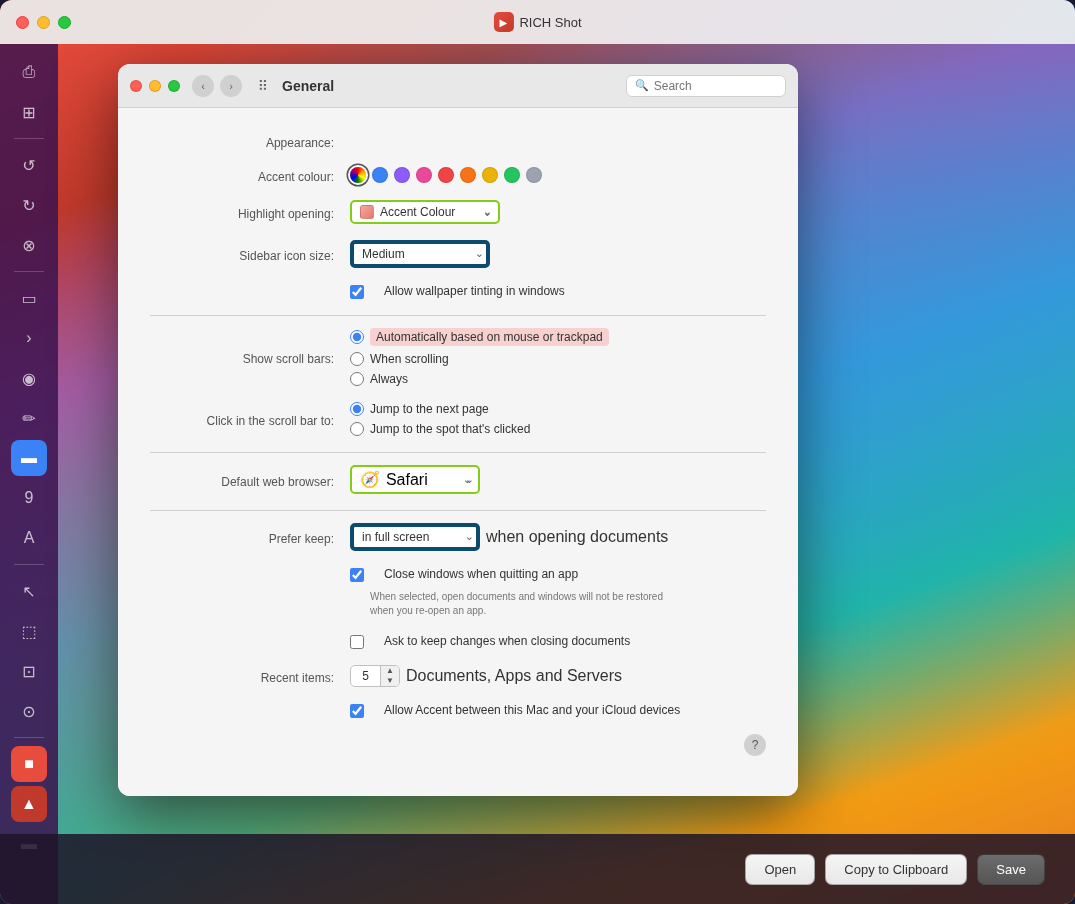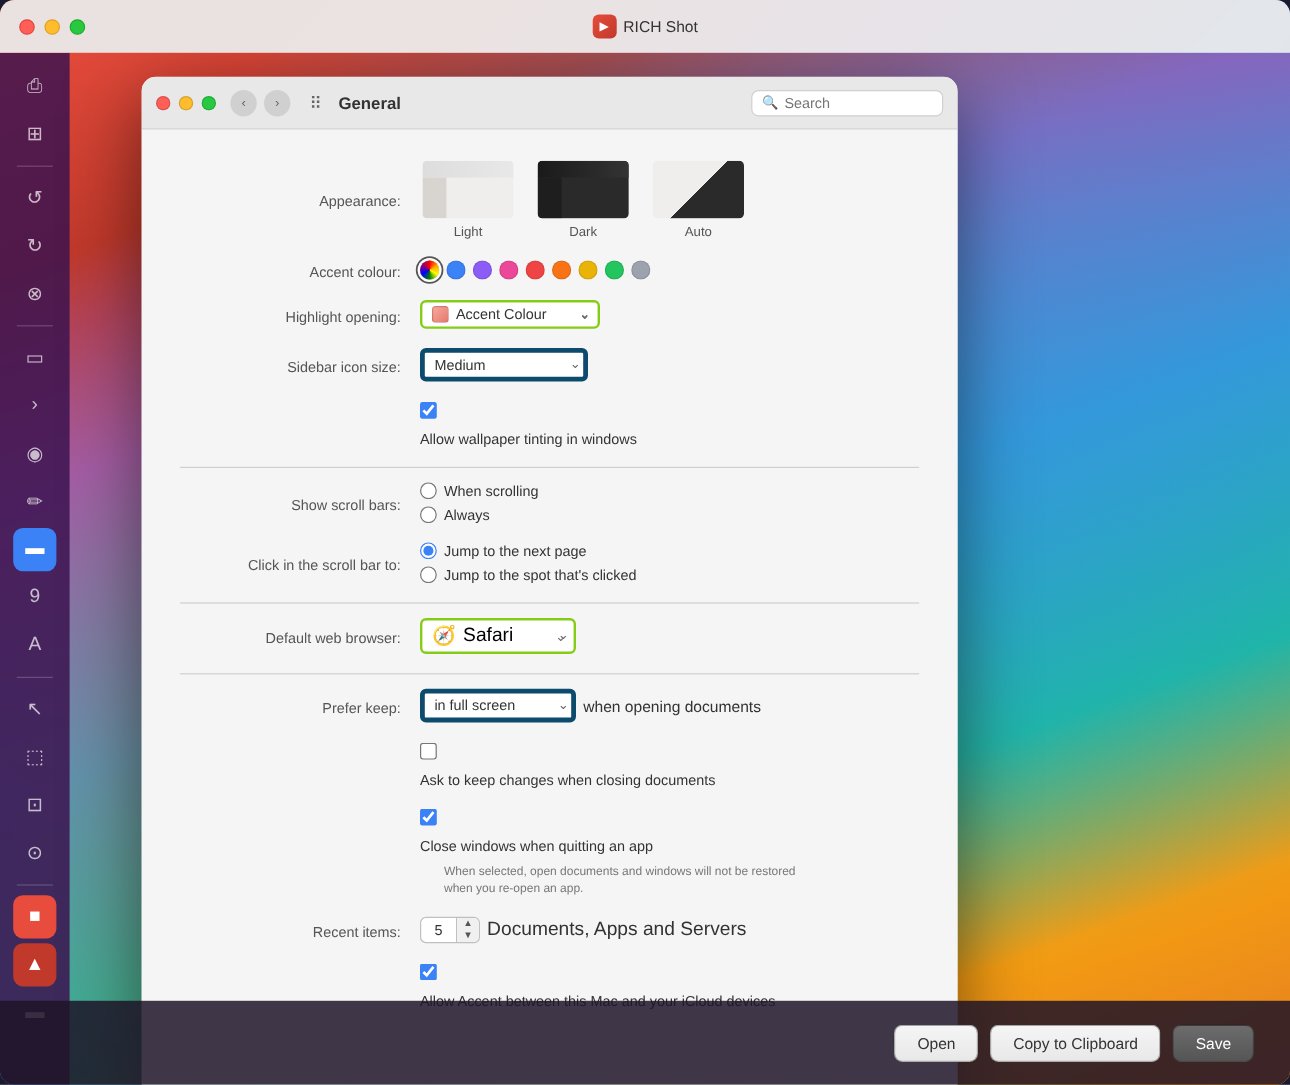--- a/index.html
+++ b/index.html
@@ -392,25 +392,24 @@
       position: absolute;
       right: 6px;
       font-size: 11px;
       color: #666;
     }
 
     
     .mac-checkbox {
       display: flex;
       align-items: flex-start;
-      gap: 10px;
+      gap: 20px;
       font-size: 12px;
       color: #333;
       cursor: pointer;
-      flex-direction: column;
     }
     .mac-checkbox input[type="checkbox"] {
       width: 14px;
       height: 14px;
       accent-color: #3b82f6;
       margin-top: 1px;
       flex-shrink: 0;
     }
 
     
@@ -643,42 +642,20 @@
           <div class="prefs-search">
             <span class="search-icon-prefs">🔍</span>
             <input type="text" placeholder="Search" style="">
           </div>
         </div>
 
         <div class="prefs-content">
 
           <div class="pref-row">
             <div class="pref-label">Appearance:</div>
-            <div class="pref-control">
-              <div class="appearance-options">
-                <div class="appearance-option">
-                  <div class="appearance-thumb">
-                    <div class="thumb-img thumb-light-img"></div>
-                  </div>
-                  <span class="appearance-label-text">Light</span>
-                </div>
-                <div class="appearance-option">
-                  <div class="appearance-thumb">
-                    <div class="thumb-img thumb-dark-img"></div>
-                  </div>
-                  <span class="appearance-label-text">Dark</span>
-                </div>
-                <div class="appearance-option">
-                  <div class="appearance-thumb">
-                    <div class="thumb-img thumb-auto-img"></div>
-                  </div>
-                  <span class="appearance-label-text">Auto</span>
-                </div>
-              </div>
-            </div>
           </div>
 
           <div class="pref-row">
             <div class="pref-label">Accent colour:</div>
             <div class="pref-control">
               <div class="color-dots">
 
                 <div class="color-dot selected" style="background: conic-gradient(red, orange, yellow, green, blue, purple, red); border: none;"></div>
                 <div class="color-dot" style="background: #3b82f6;"></div>
                 <div class="color-dot" style="background: #8b5cf6;"></div>
@@ -726,20 +703,24 @@
             </div>
           </div>
 
           <div class="pref-separator"></div>
 
           <div class="pref-row">
             <div class="pref-label">Show scroll bars:</div>
             <div class="pref-control">
               <div class="radio-group">
                 <label class="mac-radio">
+                  <input type="radio" name="scroll-bars" checked="" style="">
+                  <span class="radio-highlighted">Automatically based on mouse or trackpad</span>
+                </label>
+                <label class="mac-radio">
                   <input type="radio" name="scroll-bars" style="">
                   <span>When scrolling</span>
                 </label>
                 <label class="mac-radio">
                   <input type="radio" name="scroll-bars" style="">
                   <span>Always</span>
                 </label>
               </div>
             </div>
           </div>
@@ -780,42 +761,42 @@
           <div class="pref-row">
             <div class="pref-label">Prefer keep:</div>
             <div class="pref-control prefer-tabs-row">
               <div class="select-wrapper">
                 <select class="mac-select" style="min-width: 130px;">
                   <option>always</option>
                   <option selected="">in full screen</option>
                   <option>manually</option>
                 </select>
               </div>
-              <span style="font-size:13px;color:#333;">when opening documents</span>
-            </div>
-          </div>
-
-          <div class="pref-row">
-            <div class="pref-label"></div>
-            <div class="pref-control">
-              <label class="mac-checkbox">
-                <input type="checkbox" style="">
-                <span>Ask to keep changes when closing documents</span>
-              </label>
+              <span style="font-size:16px;color:#333;">when opening documents</span>
             </div>
           </div>
 
           <div class="pref-row">
             <div class="pref-label"></div>
             <div class="pref-control">
               <label class="mac-checkbox">
                 <input type="checkbox" checked="" style="">
                 <span>Close windows when quitting an app</span>
               </label>
               <div class="checkbox-subtext">When selected, open documents and windows will not be restored<br>when you re-open an app.</div>
+            </div>
+          </div>
+
+          <div class="pref-row">
+            <div class="pref-label"></div>
+            <div class="pref-control">
+              <label class="mac-checkbox">
+                <input type="checkbox" style="">
+                <span>Ask to keep changes when closing documents</span>
+              </label>
             </div>
           </div>
 
           <div class="pref-row">
             <div class="pref-label">Recent items:</div>
             <div class="pref-control prefer-tabs-row">
               <div class="stepper-wrapper">
                 <div class="stepper-value">5</div>
                 <div class="stepper-btns">
                   <div class="stepper-btn">▲</div>

